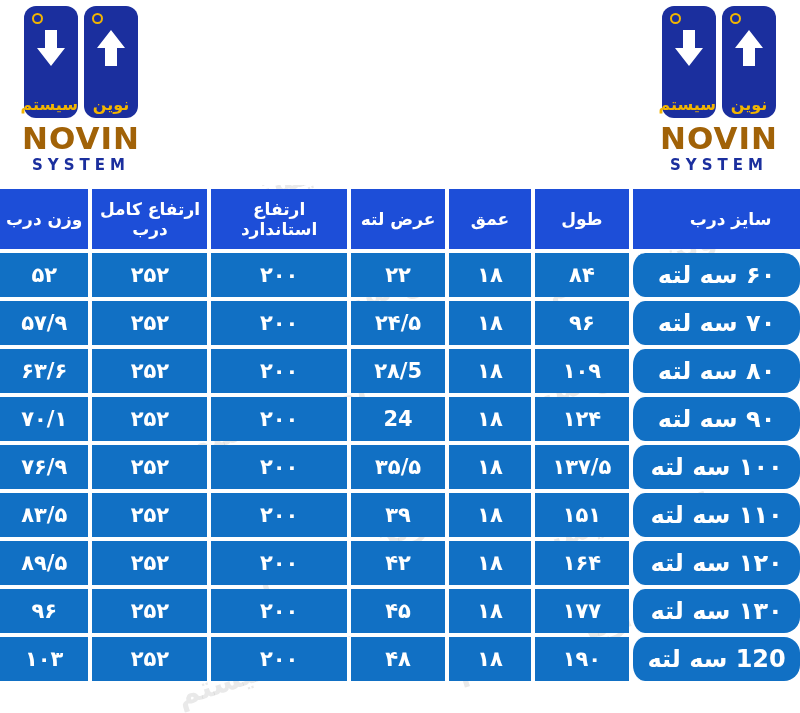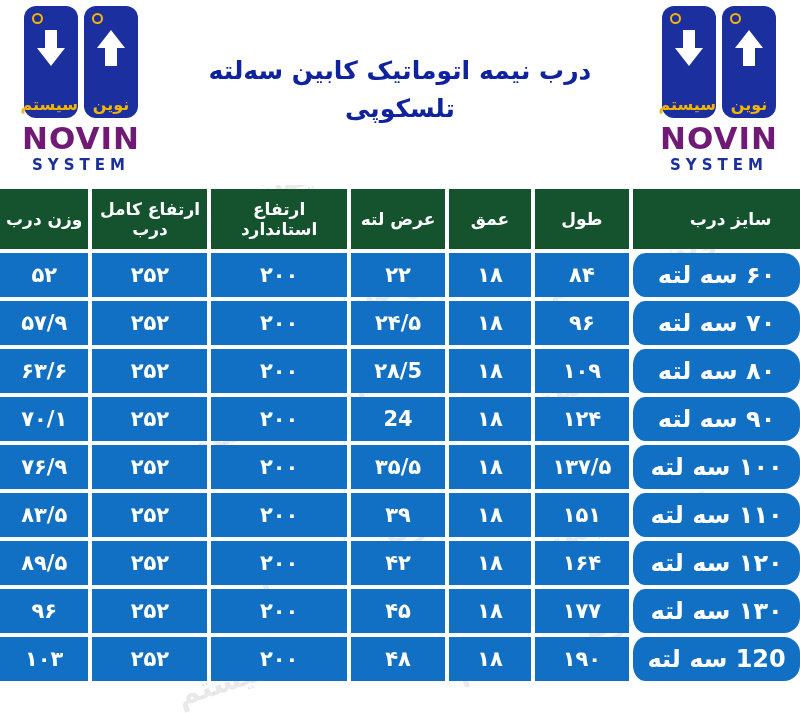--- a/index.html
+++ b/index.html
@@ -101,21 +101,21 @@
     font-size: 16px;
     font-weight: bold;
     letter-spacing: 0px;
   }
 
   .brand {
     text-align: center;
     margin-top: 4px;
   }
   .brand-name {
-    color: #701a75;
+    color: #a16207;
     font-size: 31px;
     font-weight: bold;
     letter-spacing: 1px;
     line-height: 1.05;
     font-family: "DejaVu Sans", "Liberation Sans", sans-serif;
   }
   .brand-sub {
     color: #1b2f9e;
     font-size: 15px;
     font-weight: bold;
@@ -155,21 +155,21 @@
     text-align: center;
     font-weight: bold;
     vertical-align: middle;
     border-left: 4px solid #ffffff;
   }
   table.spec th:last-child,
   table.spec td:last-child {
     border-left: none;
   }
   table.spec thead th {
-    background: #14532d;
+    background: #1d4ed8;
     height: 60px;
     font-size: 17px;
     padding: 0 4px;
   }
   table.spec tbody td {
     background: #1170c4;
     height: 44px;
     font-size: 21px;
     padding: 0 4px;
   }
@@ -247,21 +247,20 @@
           </div>
           <div class="sign-label">سیستم</div>
         </div>
       </div>
       <div class="brand">
         <div class="brand-name">NOVIN</div>
         <div class="brand-sub">SYSTEM</div>
       </div>
     </div>
 
-    <div class="title">درب نیمه اتوماتیک کابین سه‌لته تلسکوپی</div>
   </div>
 
   <div class="table-wrap">
     <table class="spec">
       <thead>
         <tr id="thead-row">
             <th style="width: 20%; padding-left: 32px;">سایز درب</th>
             <th style="width: 13%;">طول</th>
             <th style="width: 11%;">عمق</th>
             <th style="width: 13%;">عرض لته</th>

